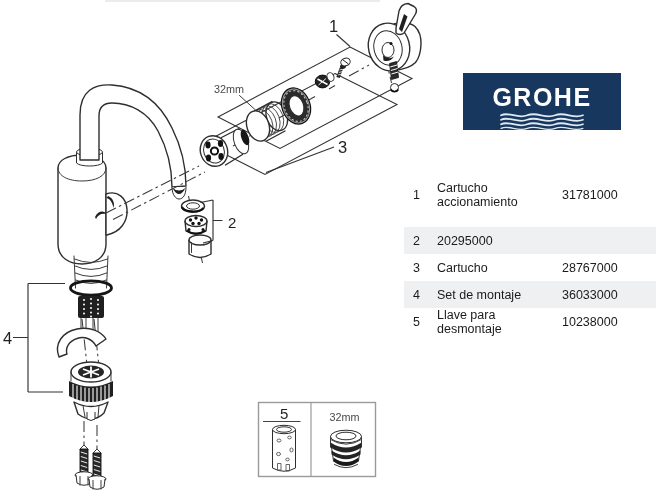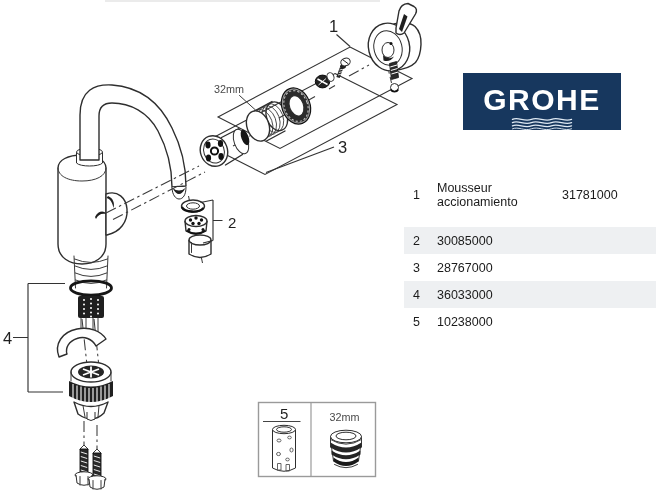--- a/index.html
+++ b/index.html
@@ -16,21 +16,21 @@
   .dash{stroke:#3a3a3a;stroke-width:1.05;fill:none;stroke-dasharray:11 3.5 2.5 3.5;}
   .cal{stroke:#333;stroke-width:1.15;fill:none;}
   .plane{stroke:#333;stroke-width:1.1;fill:none;stroke-linejoin:miter;}
   .wht{stroke:#fff;fill:none;}
   .co{font-family:"Liberation Sans",sans-serif;font-size:16.5px;fill:#1f1f1f;}
   .co-sm{font-family:"Liberation Sans",sans-serif;font-size:15px;fill:#1f1f1f;}
   .dim{font-family:"Liberation Sans",sans-serif;font-size:10.8px;fill:#4a4a4a;}
 
   
   .logo{position:absolute;left:463px;top:73px;width:158px;height:57px;display:flex;flex-direction:column;align-items:center;justify-content:center;}
-  .logo-text{color:#fff;font-weight:bold;font-size:30px;line-height:1;letter-spacing:1.5px;margin-top:12px;}
+  .logo-text{color:#fff;font-weight:bold;font-size:25px;line-height:1;letter-spacing:1.5px;margin-top:12px;}
   .logo-waves{display:block;margin-top:2px;}
 
   
   .parts-table{position:absolute;left:404px;top:184px;width:252px;font-size:12.5px;color:#1b1b1b;}
   .prow{display:flex;align-items:center;height:27px;}
   .prow.first{height:22px;margin-bottom:21px;}
   .c-num{width:33px;padding-left:9px;box-sizing:border-box;}
   .c-name{width:125px;}
   .c-code{flex:0 0 auto;}
 </style>
@@ -332,34 +332,37 @@
         <path d="M1,9.5 C11,4.5 21,14.5 33,9.5 C45,4.5 55,14.5 67,9.5 C79,4.5 89,14.5 101,9.5"></path>
         <path d="M1,15 C11,10 21,20 33,15 C45,10 55,20 67,15 C79,10 89,20 101,15"></path>
         <path d="M1,20 C11,15.5 21,24.5 33,20 C45,15.5 55,24.5 67,20 C79,15.5 89,24.5 101,20" stroke-width="1.6"></path>
       </g>
     </svg>
   </div>
 
   <div class="parts-table">
     <div class="prow first">
       <span class="c-num">1</span>
-      <span class="c-name">Mousseur accionamiento</span>
+      <span class="c-name">Cartucho accionamiento</span>
       <span class="c-code">31781000</span>
     </div>
     <div class="prow zebra" style="background: rgb(238, 240, 242);">
       <span class="c-num">2</span>
-      <span class="c-code">30085000</span>
+      <span class="c-code">20295000</span>
     </div>
     <div class="prow">
       <span class="c-num">3</span>
+      <span class="c-name">Cartucho</span>
       <span class="c-code">28767000</span>
     </div>
     <div class="prow zebra" style="background: rgb(238, 240, 242);">
       <span class="c-num">4</span>
+      <span class="c-name">Set de montaje</span>
       <span class="c-code">36033000</span>
     </div>
     <div class="prow">
       <span class="c-num">5</span>
+      <span class="c-name">Llave para desmontaje</span>
       <span class="c-code">10238000</span>
     </div>
   </div>
 
 </div>
 
 </body></html>

